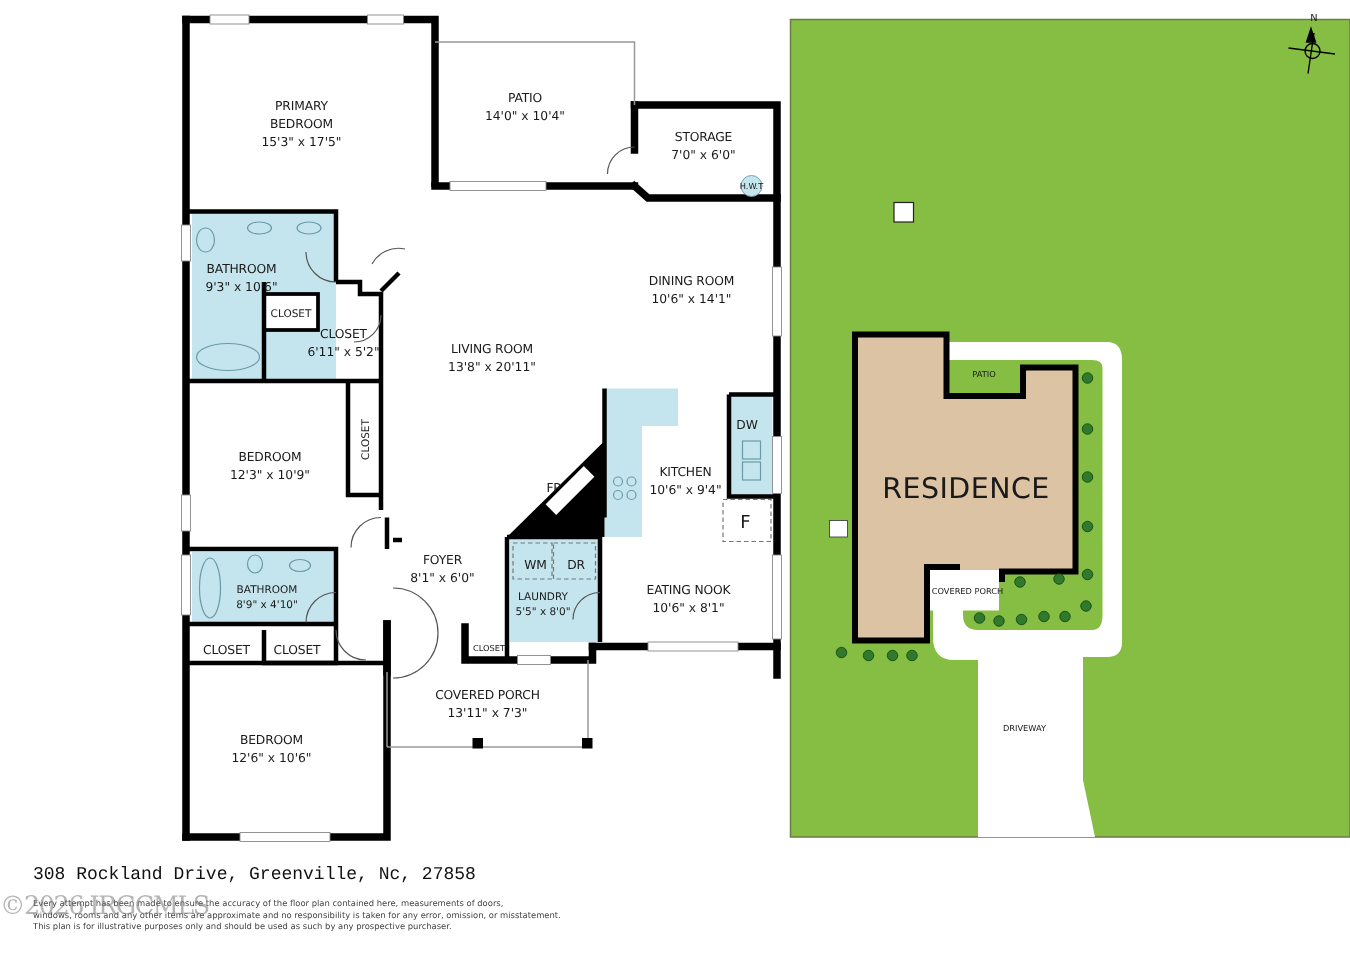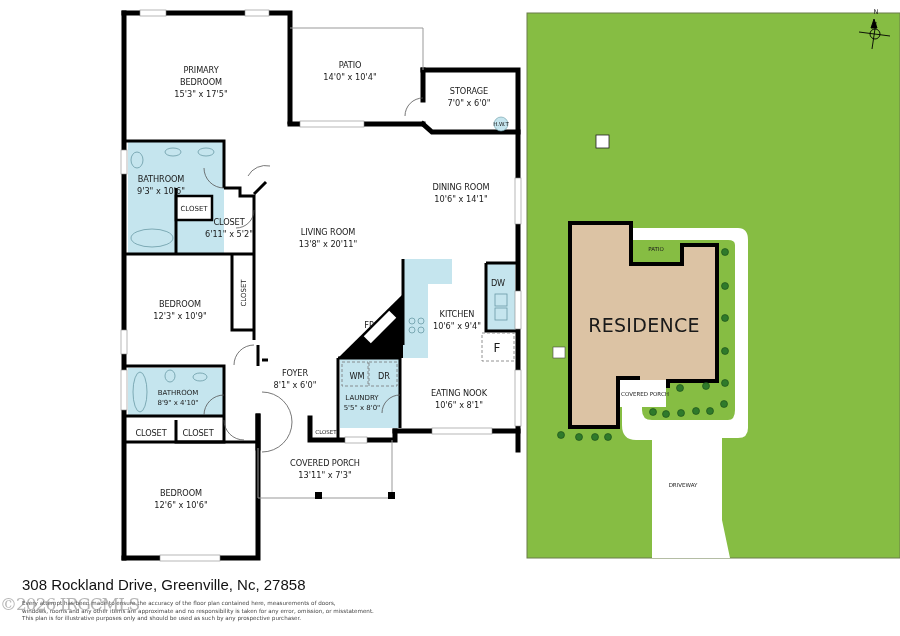--- a/index.html
+++ b/index.html
@@ -4,21 +4,21 @@
 <style>
   html, body { margin: 0; padding: 0; background: #ffffff; }
   body { width: 900px; height: 636px; position: relative; overflow: hidden; font-family: "DejaVu Sans", sans-serif; }
   #plan { position: absolute; left: 0; top: 0; width: 900px; height: 636px; }
   .lbl { font-family: "DejaVu Sans", sans-serif; fill: #1a1a1a; text-anchor: middle; }
   .room { font-size: 8.2px; letter-spacing: -0.1px; }
   .dim { font-size: 8.2px; }
   .small { font-size: 7px; }
   .tiny { font-size: 5.5px; }
   .res { font-size: 19px; letter-spacing: 0.3px; }
-  .address { position: absolute; left: 22px; top: 576px; font-family: Liberation Sans, sans-serif; font-size: 15px; color: #111; text-align: center; }
+  .address { position: absolute; left: 22px; top: 576px; font-family: Liberation Mono, monospace; font-size: 12px; color: #111; text-align: center; }
   .disclaimer { position: absolute; left: 22px; top: 600px; font-family: "DejaVu Sans", sans-serif; font-size: 5.6px; line-height: 7.6px; color: #444; width: 400px; }
   .watermark { position: absolute; left: 0px; top: 594px; font-family: "DejaVu Serif", serif; font-size: 17px; color: rgba(120,120,120,0.55); letter-spacing: -1px; white-space: nowrap; }
 </style>
 </head>
 <body>
 
 <svg id="plan" viewBox="0 0 900 636" xmlns="http://www.w3.org/2000/svg">
 
   <g>
 

